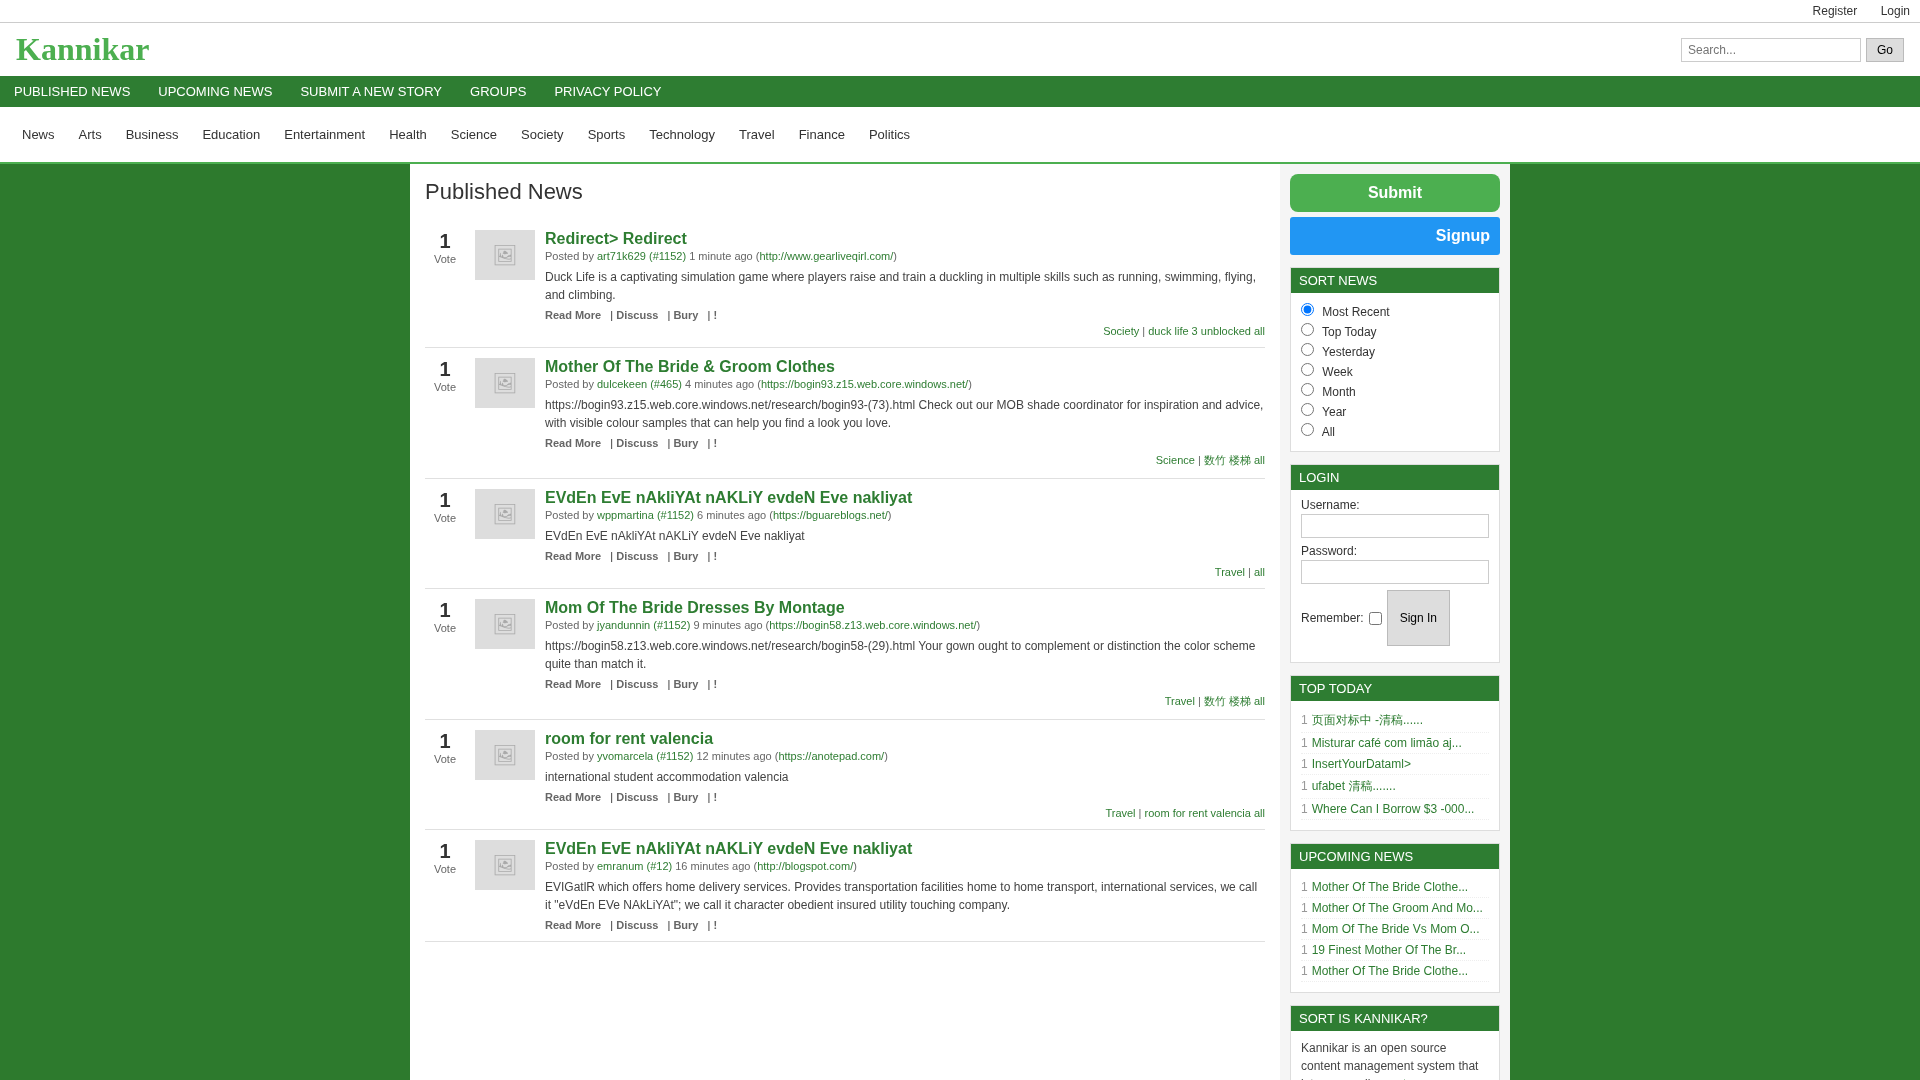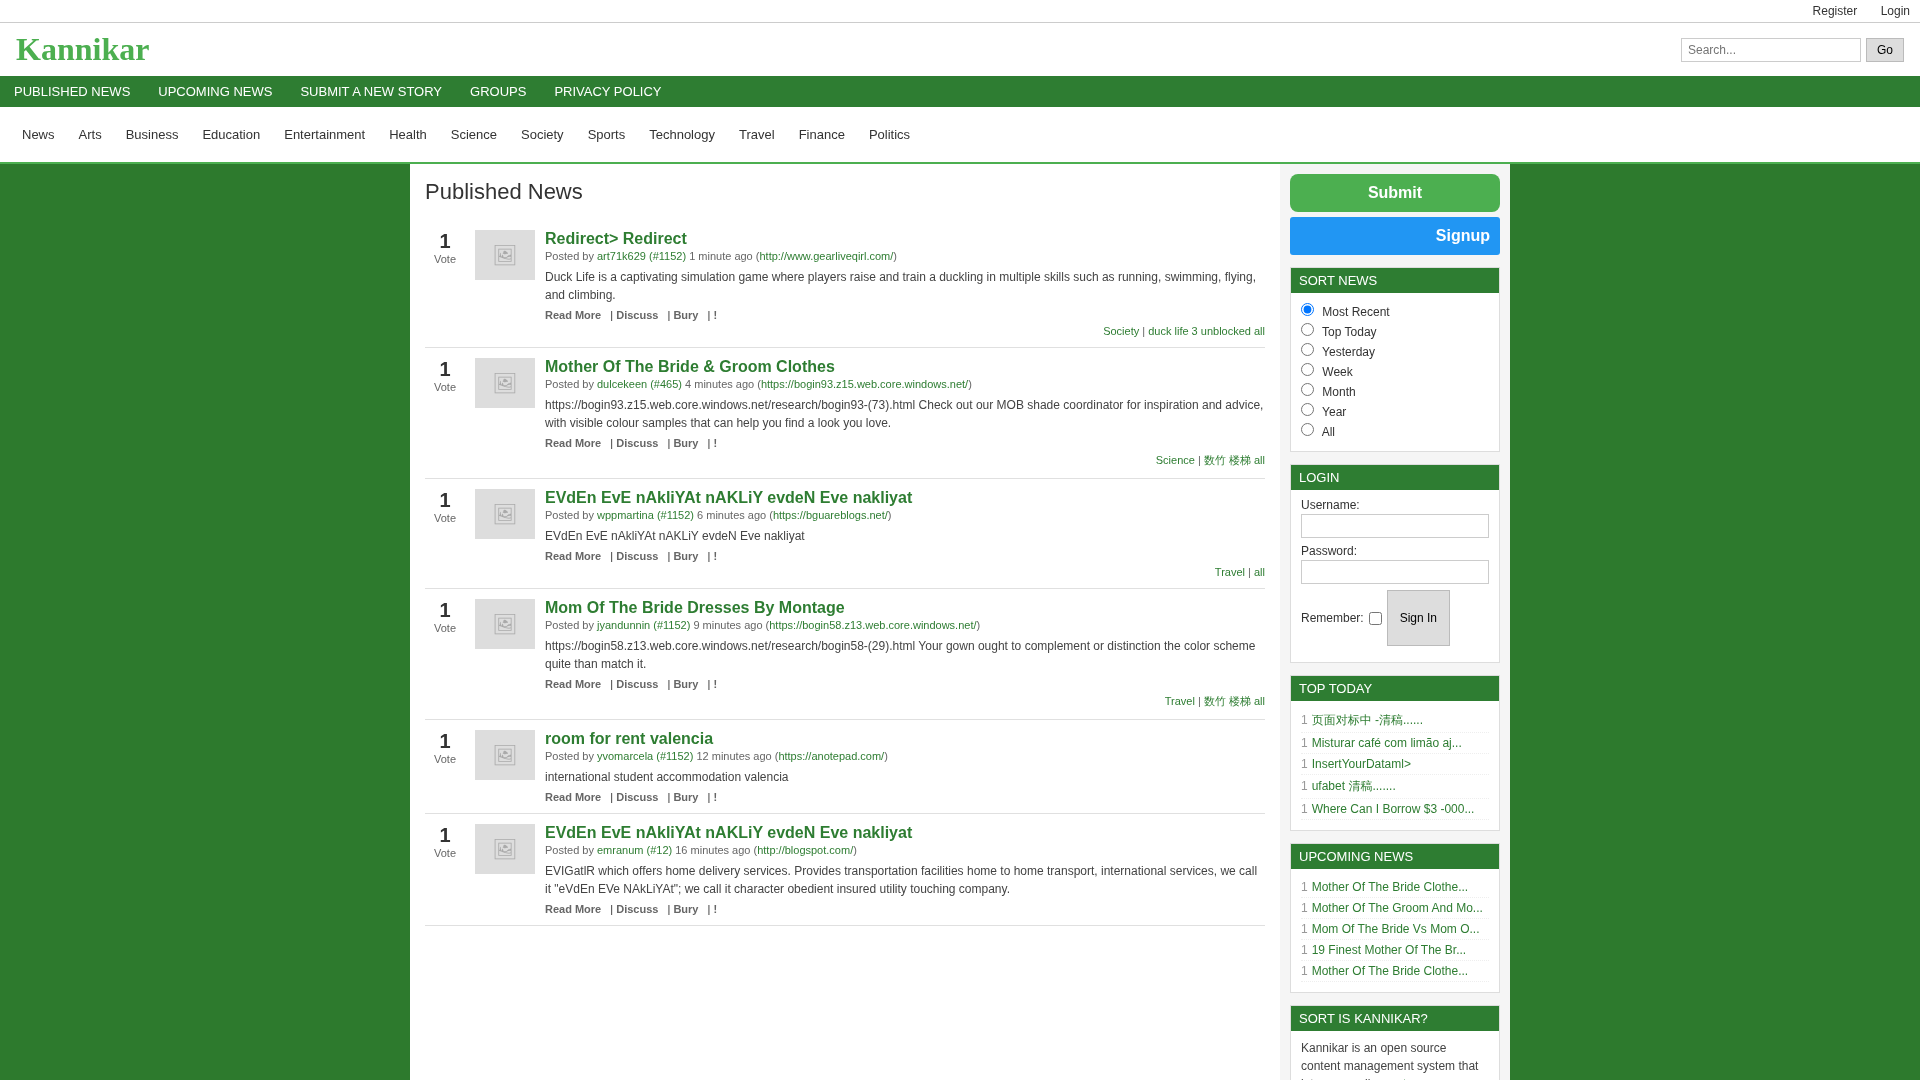--- a/index.html
+++ b/index.html
@@ -219,20 +219,23 @@
         <div class="story-meta">
           Posted by <a href="#">yvomarcela (#1152)</a> 12 minutes ago (<a href="#">https://anotepad.com/</a>)
         </div>
         <div class="story-excerpt">international student accommodation valencia</div>
         <div class="story-links">
           <a href="#">Read More</a> |
           <a href="#">Discuss</a> |
           <a href="#">Bury</a> |
           <a href="#">!</a>
         </div>
+        <div class="story-tags">
+          <a href="#">Travel</a> | <a href="#">room for rent valencia all</a>
+        </div>
       </div>
     </div>
 
     <div class="story">
       <div class="vote-box">
         <div class="vote-num">1</div>
         <div class="vote-label">Vote</div>
       </div>
       <div class="story-img">🖼</div>
       <div class="story-body">

